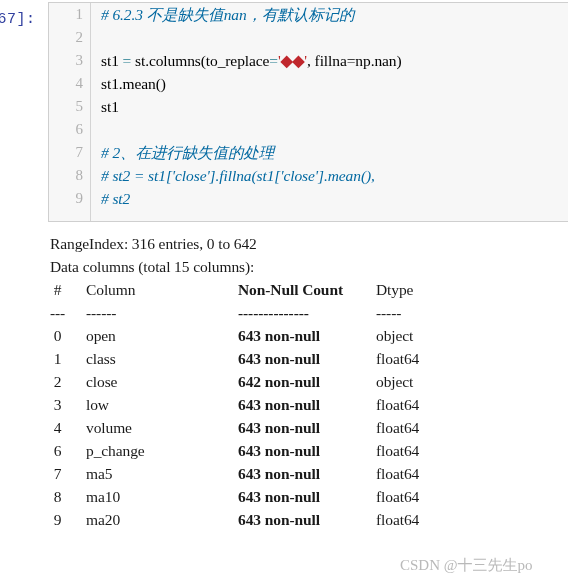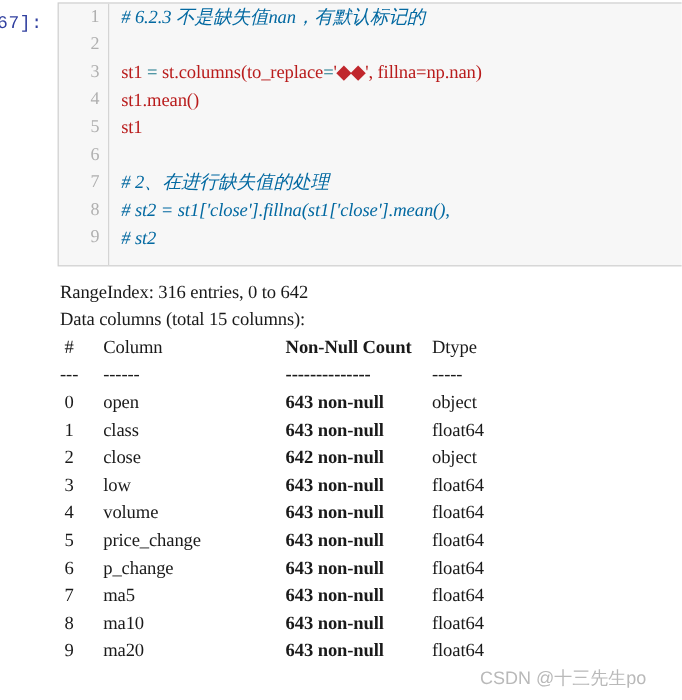--- a/index.html
+++ b/index.html
@@ -76,49 +76,49 @@
     font-family: "Liberation Serif", serif;
     font-size: 15.5px;
     color: #1a1a1a;
     letter-spacing: -0.1px;
   }
   .tok-comment { color: #0369a1; font-style: italic; }
   .tok-op      { color: #1f7a8c; }
   .tok-kwarg   { color: #1f7a8c; }
   .tok-str     { color: #ba2121; }
   .tok-bad     { color: #c0272d; font-weight: bold; }
-  .tok-name    { color: #b91c1c; margin-top: 21px; }
+  .tok-name    { color: #000000; margin-top: 21px; }
 
   
   #output-area {
     position: absolute;
     left: 50px;
     top: 232px;
     width: 518px;
   }
   .out-line {
     height: 23px;
     line-height: 23px;
     white-space: pre;
     font-family: "Liberation Serif", serif;
     font-size: 15.5px;
     color: #1a1a1a;
     letter-spacing: -0.1px;
   }
   .out-line .c-idx  { display: inline-block; width: 36px; }
   .out-line .c-name { display: inline-block; width: 152px; }
   .out-line .c-cnt  { display: inline-block; width: 122px; font-weight: bold; }
-  .out-line .c-dt   { display: inline-block; }
+  .out-line .c-dt   { display: inline-block; margin-left: 16px; }
 
   
   #watermark {
     position: absolute;
     left: 400px;
     top: 556px;
-    font-family: Liberation Sans, sans-serif;
+    font-family: Liberation Serif, serif;
     font-size: 15px;
     color: #b9b9b9;
     white-space: nowrap;
     pointer-events: none;
   }
 </style>
 </head>
 <body>
 
 <div id="prompt-label">367]:</div>
@@ -172,21 +172,20 @@
   <div class="out-line"><span class="c-idx"> 0</span><span class="c-name">open</span><span class="c-cnt">643 non-null</span><span class="c-dt">object</span></div>
 
   <div class="out-line"><span class="c-idx"> 1</span><span class="c-name">class</span><span class="c-cnt">643 non-null</span><span class="c-dt">float64</span></div>
 
   <div class="out-line"><span class="c-idx"> 2</span><span class="c-name">close</span><span class="c-cnt">642 non-null</span><span class="c-dt">object</span></div>
 
   <div class="out-line"><span class="c-idx"> 3</span><span class="c-name">low</span><span class="c-cnt">643 non-null</span><span class="c-dt">float64</span></div>
 
   <div class="out-line"><span class="c-idx"> 4</span><span class="c-name">volume</span><span class="c-cnt">643 non-null</span><span class="c-dt">float64</span></div>
 
-  <div class="out-line"><span class="c-idx"> 5</span><span class="c-name">price_change</span><span class="c-cnt">643 non-null</span><span class="c-dt">float64</span></div>
 
   <div class="out-line"><span class="c-idx"> 6</span><span class="c-name">p_change</span><span class="c-cnt">643 non-null</span><span class="c-dt">float64</span></div>
 
   <div class="out-line"><span class="c-idx"> 7</span><span class="c-name">ma5</span><span class="c-cnt">643 non-null</span><span class="c-dt">float64</span></div>
 
   <div class="out-line"><span class="c-idx"> 8</span><span class="c-name">ma10</span><span class="c-cnt">643 non-null</span><span class="c-dt">float64</span></div>
 
   <div class="out-line"><span class="c-idx"> 9</span><span class="c-name">ma20</span><span class="c-cnt">643 non-null</span><span class="c-dt">float64</span></div>
 
 </div>

